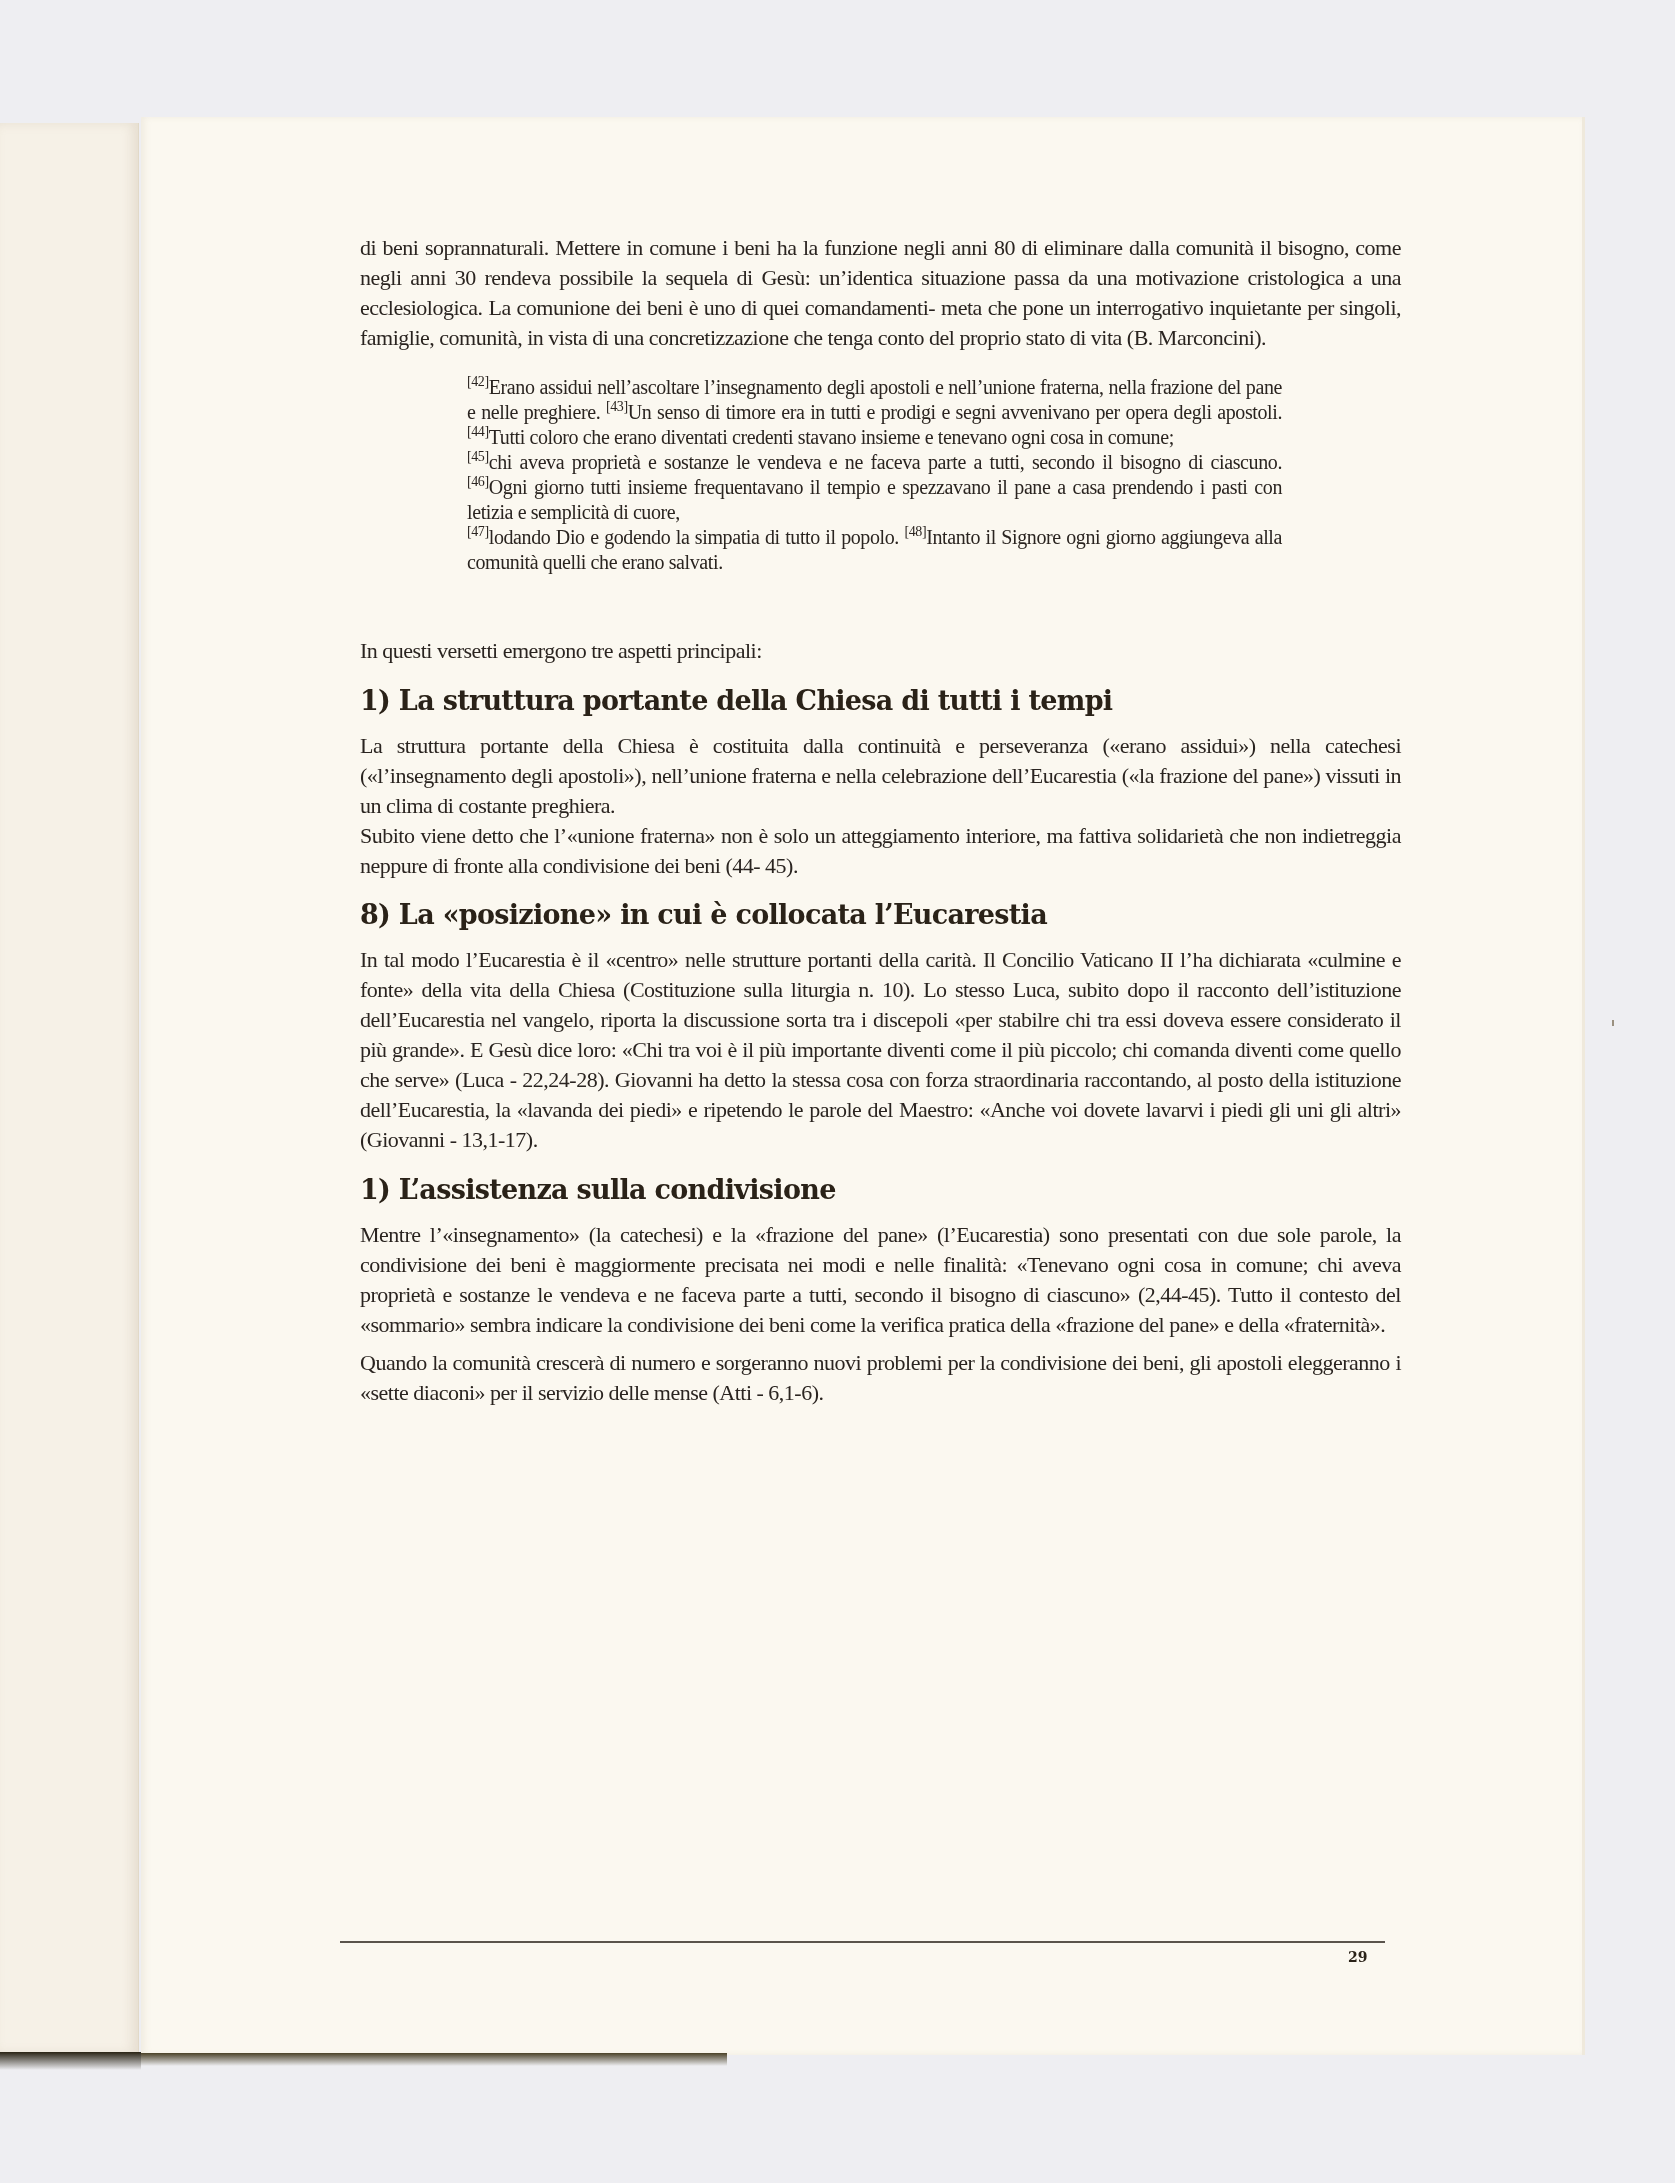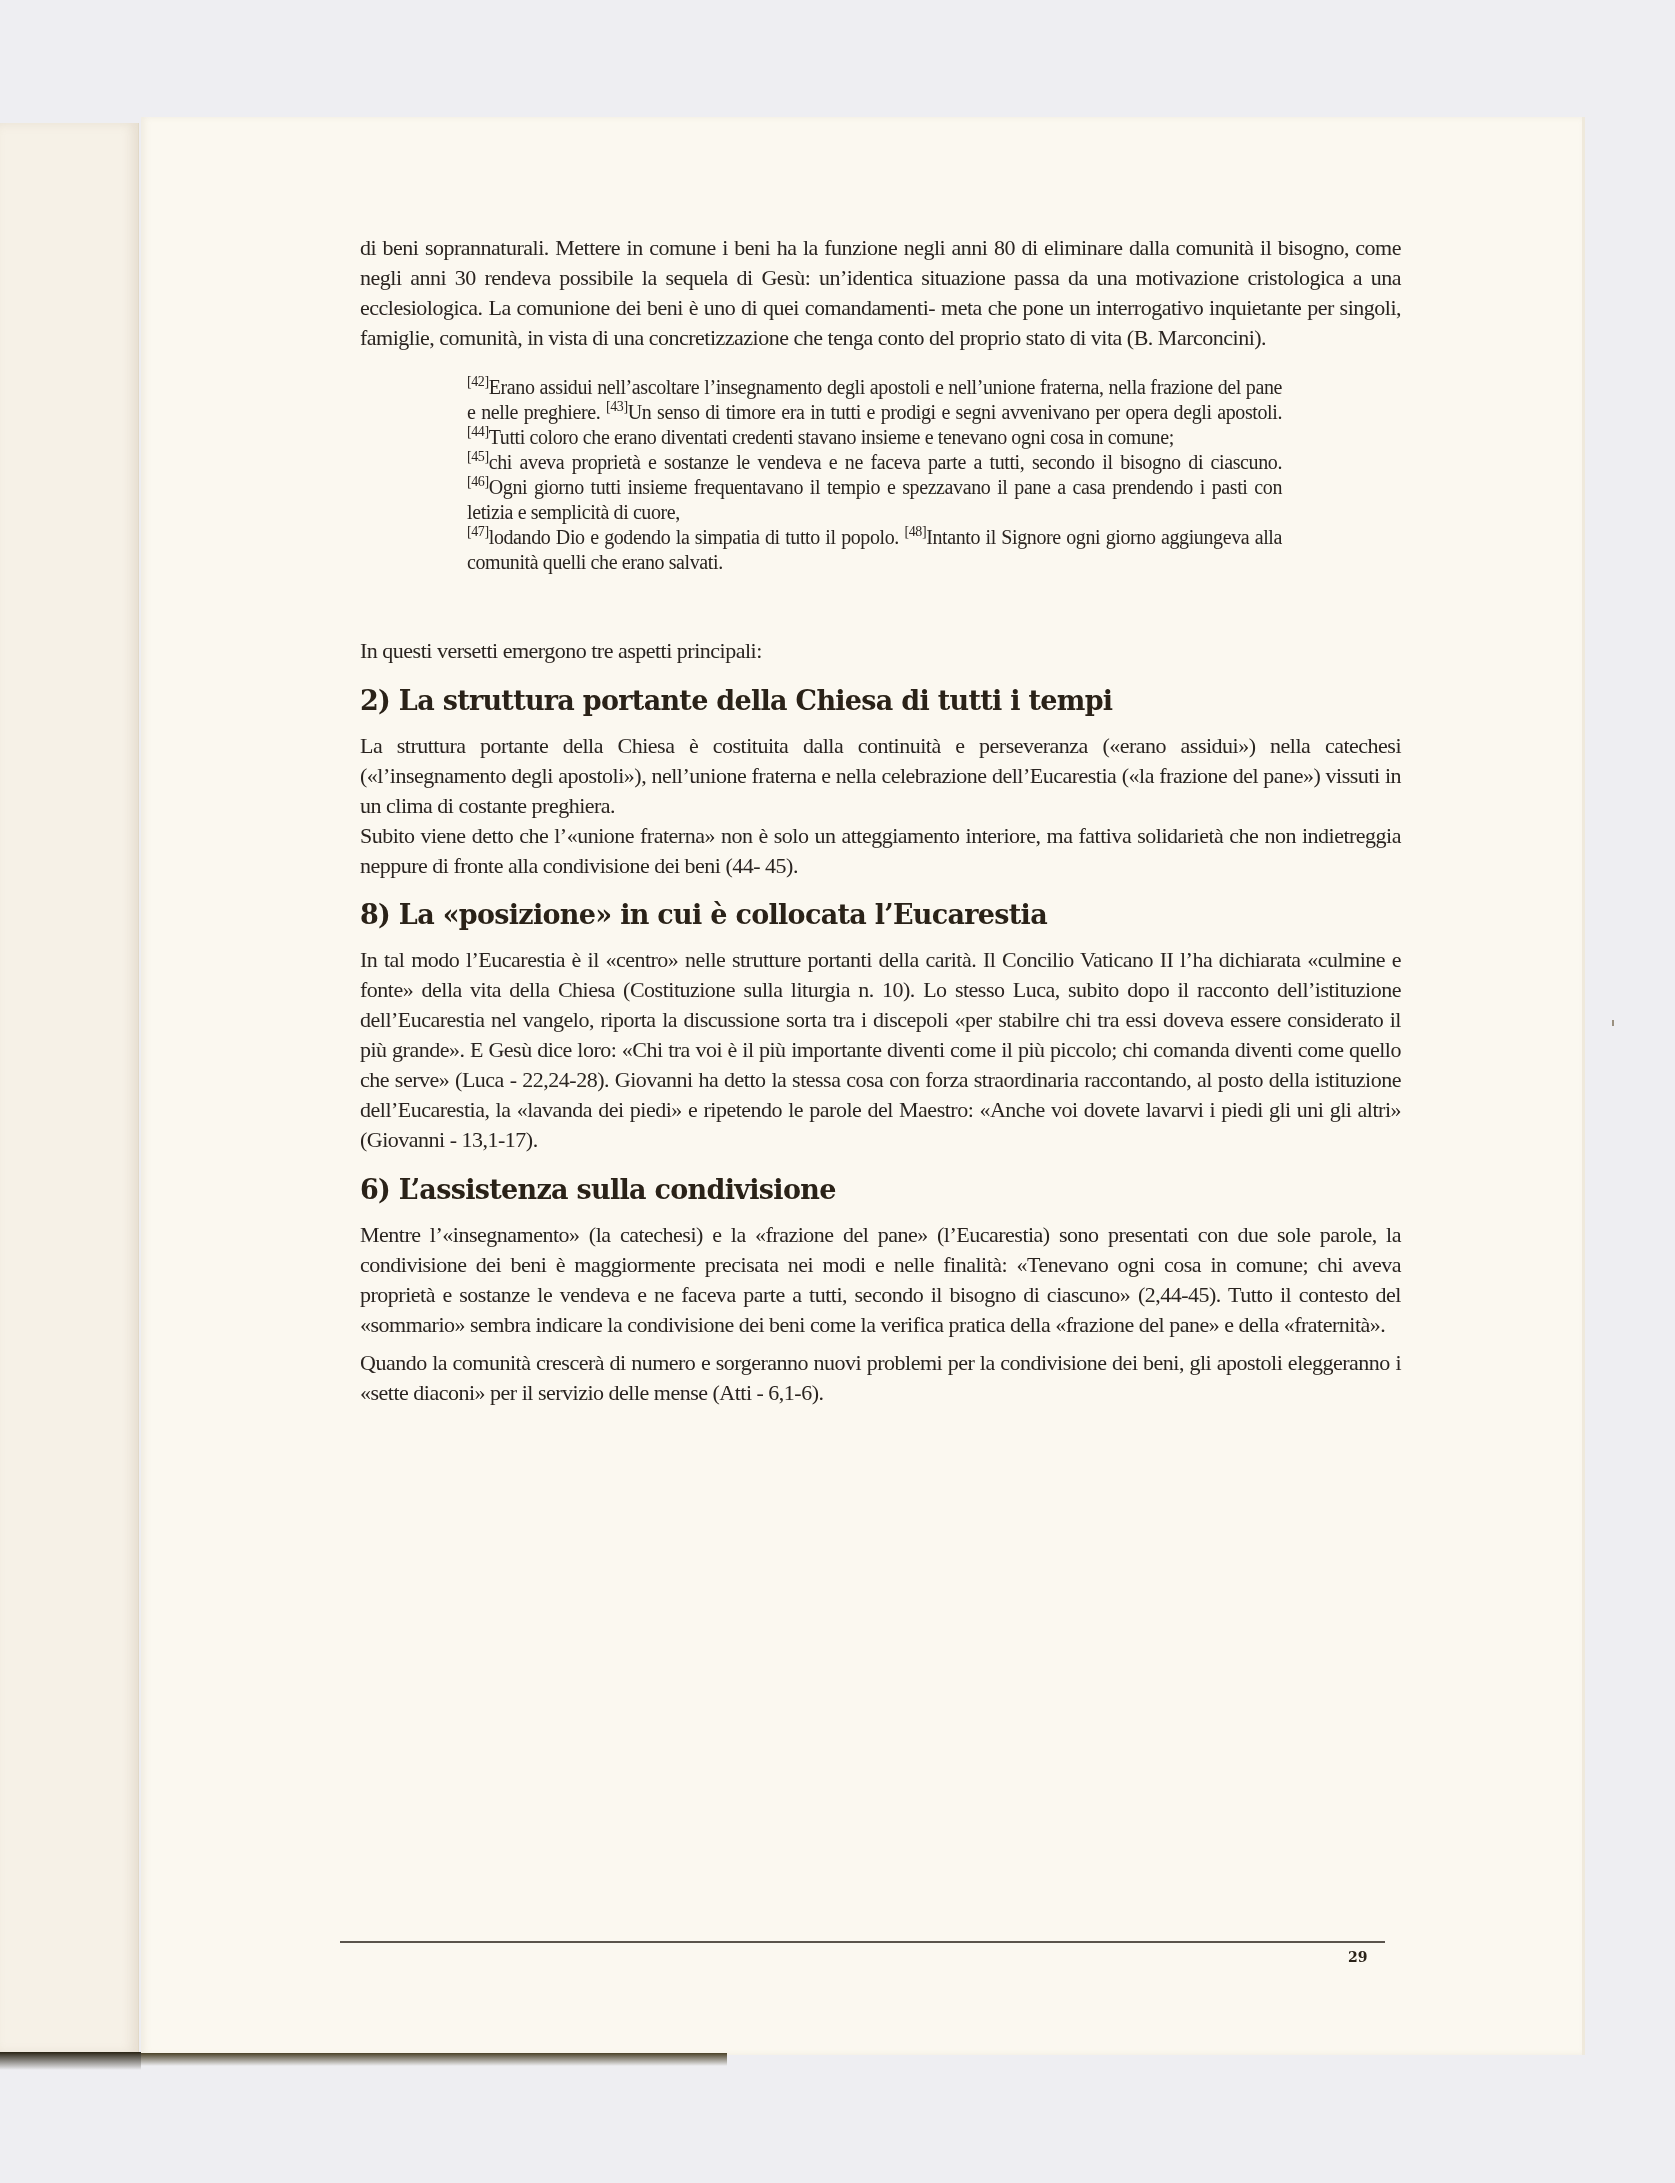--- a/index.html
+++ b/index.html
@@ -87,32 +87,32 @@
   <div class="quote">
     <p>
       <sup>[42]</sup><span>Erano assidui nell’ascoltare l’insegnamento degli apostoli e nell’unione fraterna, nella frazione del pane e nelle preghiere. </span><sup>[43]</sup><span>Un senso di timore era in tutti e prodigi e segni avvenivano per opera degli apostoli. </span><sup>[44]</sup><span>Tutti coloro che erano diventati credenti stavano insieme e tenevano ogni cosa in comune; </span><br><sup>[45]</sup><span>chi aveva proprietà e sostanze le vendeva e ne faceva parte a tutti, secondo il bisogno di ciascuno. </span><sup>[46]</sup><span>Ogni giorno tutti insieme frequentavano il tempio e spezzavano il pane a casa prendendo i pasti con letizia e semplicità di cuore, </span><br><sup>[47]</sup><span>lodando Dio e godendo la simpatia di tutto il popolo. </span><sup>[48]</sup><span>Intanto il Signore ogni giorno aggiungeva alla comunità quelli che erano salvati.</span>
     </p>
   </div>
 
 
   <p style="margin-bottom:5.9px;">In questi versetti emergono tre aspetti principali:</p>
 
   <div>
-    <div class="subhead">2) La struttura portante della Chiesa di tutti i tempi</div>
+    <div class="subhead">1) La struttura portante della Chiesa di tutti i tempi</div>
     <p>La struttura portante della Chiesa è costituita dalla continuità e perseveranza («erano assidui») nella catechesi («l’insegnamento degli apostoli»), nell’unione fraterna e nella celebrazione dell’Eucarestia («la frazione del pane») vissuti in un clima di costante preghiera.</p>
     <p>Subito viene detto che l’«unione fraterna» non è solo un atteggiamento interiore, ma fattiva solidarietà che non indietreggia neppure di fronte alla condivisione dei beni (44- 45).</p>
   </div>
 
   <div>
     <div class="subhead">8) La «posizione» in cui è collocata l’Eucarestia</div>
     <p class="para-gap">In tal modo l’Eucarestia è il «centro» nelle strutture portanti della carità. Il Concilio Vaticano II l’ha dichiarata «culmine e fonte» della vita della Chiesa (Costituzione sulla liturgia n. 10). Lo stesso Luca, subito dopo il racconto dell’istituzione dell’Eucarestia nel vangelo, riporta la discussione sorta tra i discepoli «per stabilre chi tra essi doveva essere considerato il più grande». E Gesù dice loro: «Chi tra voi è il più importante diventi come il più piccolo; chi comanda diventi come quello che serve» (Luca - 22,24-28). Giovanni ha detto la stessa cosa con forza straordinaria raccontando, al posto della istituzione dell’Eucarestia, la «lavanda dei piedi» e ripetendo le parole del Maestro: «Anche voi dovete lavarvi i piedi gli uni gli altri» (Giovanni - 13,1-17).</p>
   </div>
 
   <div>
-    <div class="subhead">6) L’assistenza sulla condivisione</div>
+    <div class="subhead">1) L’assistenza sulla condivisione</div>
     <p>Mentre l’«insegnamento» (la catechesi) e la «frazione del pane» (l’Eucarestia) sono presentati con due sole parole, la condivisione dei beni è maggiormente precisata nei modi e nelle finalità: «Tenevano ogni cosa in comune; chi aveva proprietà e sostanze le vendeva e ne faceva parte a tutti, secondo il bisogno di ciascuno» (2,44-45). Tutto il contesto del «sommario» sembra indicare la condivisione dei beni come la verifica pratica della «frazione del pane» e della «fraternità».</p>
     <p class="para-gap">Quando la comunità crescerà di numero e sorgeranno nuovi problemi per la condivisione dei beni, gli apostoli eleggeranno i «sette diaconi» per il servizio delle mense (Atti - 6,1-6).</p>
   </div>
 </div>
 
 <div class="footer-rule"></div>
 <div class="page-number">29</div>
 
 
 </body></html>

